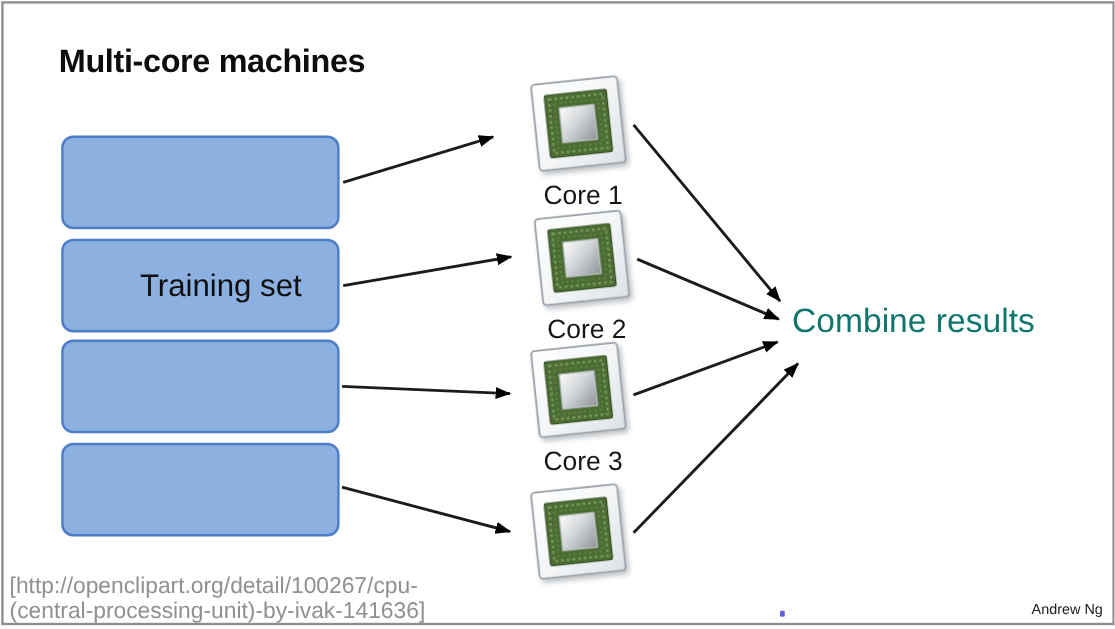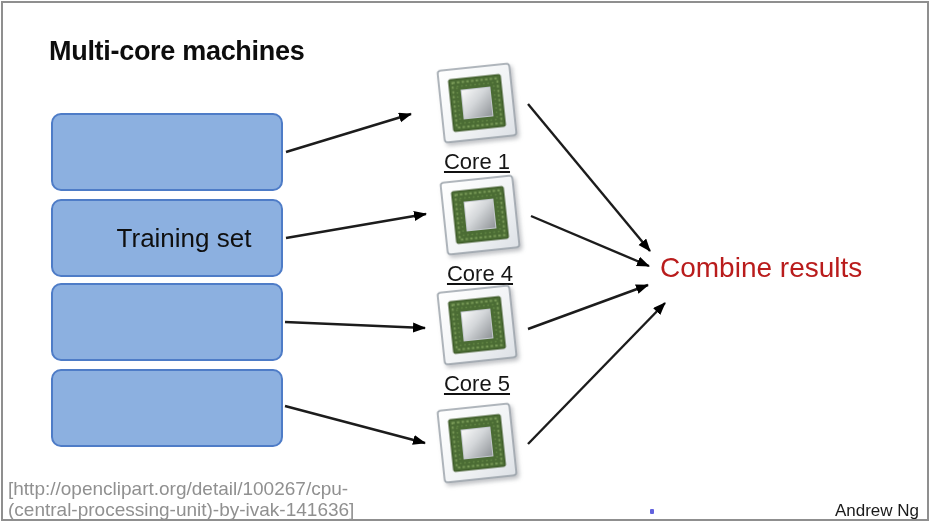--- a/index.html
+++ b/index.html
@@ -24,44 +24,44 @@
     position:absolute; left:51px; width:228px; height:74px;
     background:var(--box-fill,#8CB0E0);
     border:2px solid var(--box-border,#4E7CC7);
     border-radius:10px;
     display:flex; align-items:center; justify-content:center;
   }
   .tbox.b1 { top:113px; } .tbox.b2 { top:199px; }
   .tbox.b3 { top:283px; } .tbox.b4 { top:369px; }
   .tbox .lbl { font-size:26px; color:#0f0f0f;margin-left:34px; }
 
-  .core { position:absolute; width:84px; text-align:center;text-decoration:underline; }
+  .core { position:absolute; width:84px; text-align:right; }
   .core.c1 { left:435px; top:66px; }
   .core.c2 { left:438px; top:178px; }
   .core.c3 { left:435px; top:288px; }
   .core.c4 { left:435px; top:406px; }
   .chip {
     width:74px; height:74px; display:inline-block;
     transform:rotate(-6deg);
     filter:drop-shadow(2px 3px 2px rgba(70,75,85,.35));
   }
   .core .lbl { margin-top:5px; font-size:22px; color:#161616; }
 
   .combine {
     position:absolute; left:660px; top:252px;
-    font-size:28px; color:#b91c1c; white-space:nowrap;
+    font-size:28px; color:#0f766e; white-space:nowrap;
   }
   .attrib {
     position:absolute; left:8px; top:478px;
     font-size:19px; line-height:21px;
     color:var(--attribution-text,#909090); white-space:nowrap;
   }
   .author {
     position:absolute; right:10px; top:501px;
-    font-size:17px; color:#1a1a1a;margin-left:48px;
+    font-size:12px; color:#1a1a1a;margin-left:48px;
   }
   .speck {
     position:absolute; left:650px; top:509px; width:4px; height:5px;
     background:#3b3bd6; opacity:.8; border-radius:1px;
   }
 </style>
 </head>
 <body>
 
 <div class="canvas">
@@ -114,27 +114,27 @@
   <div class="core c1">
     <svg class="chip">
         <use href="#cpuChip"></use>
       </svg>
     <div class="lbl">Core 1</div>
   </div>
   <div class="core c2">
     <svg class="chip">
         <use href="#cpuChip"></use>
       </svg>
-    <div class="lbl">Core 4</div>
+    <div class="lbl">Core 2</div>
   </div>
   <div class="core c3">
     <svg class="chip">
         <use href="#cpuChip"></use>
       </svg>
-    <div class="lbl">Core 5</div>
+    <div class="lbl">Core 3</div>
   </div>
   <div class="core c4">
     <svg class="chip">
         <use href="#cpuChip"></use>
       </svg>
   </div>
 
   <div class="combine">Combine results</div>
 
   <div class="attrib">

